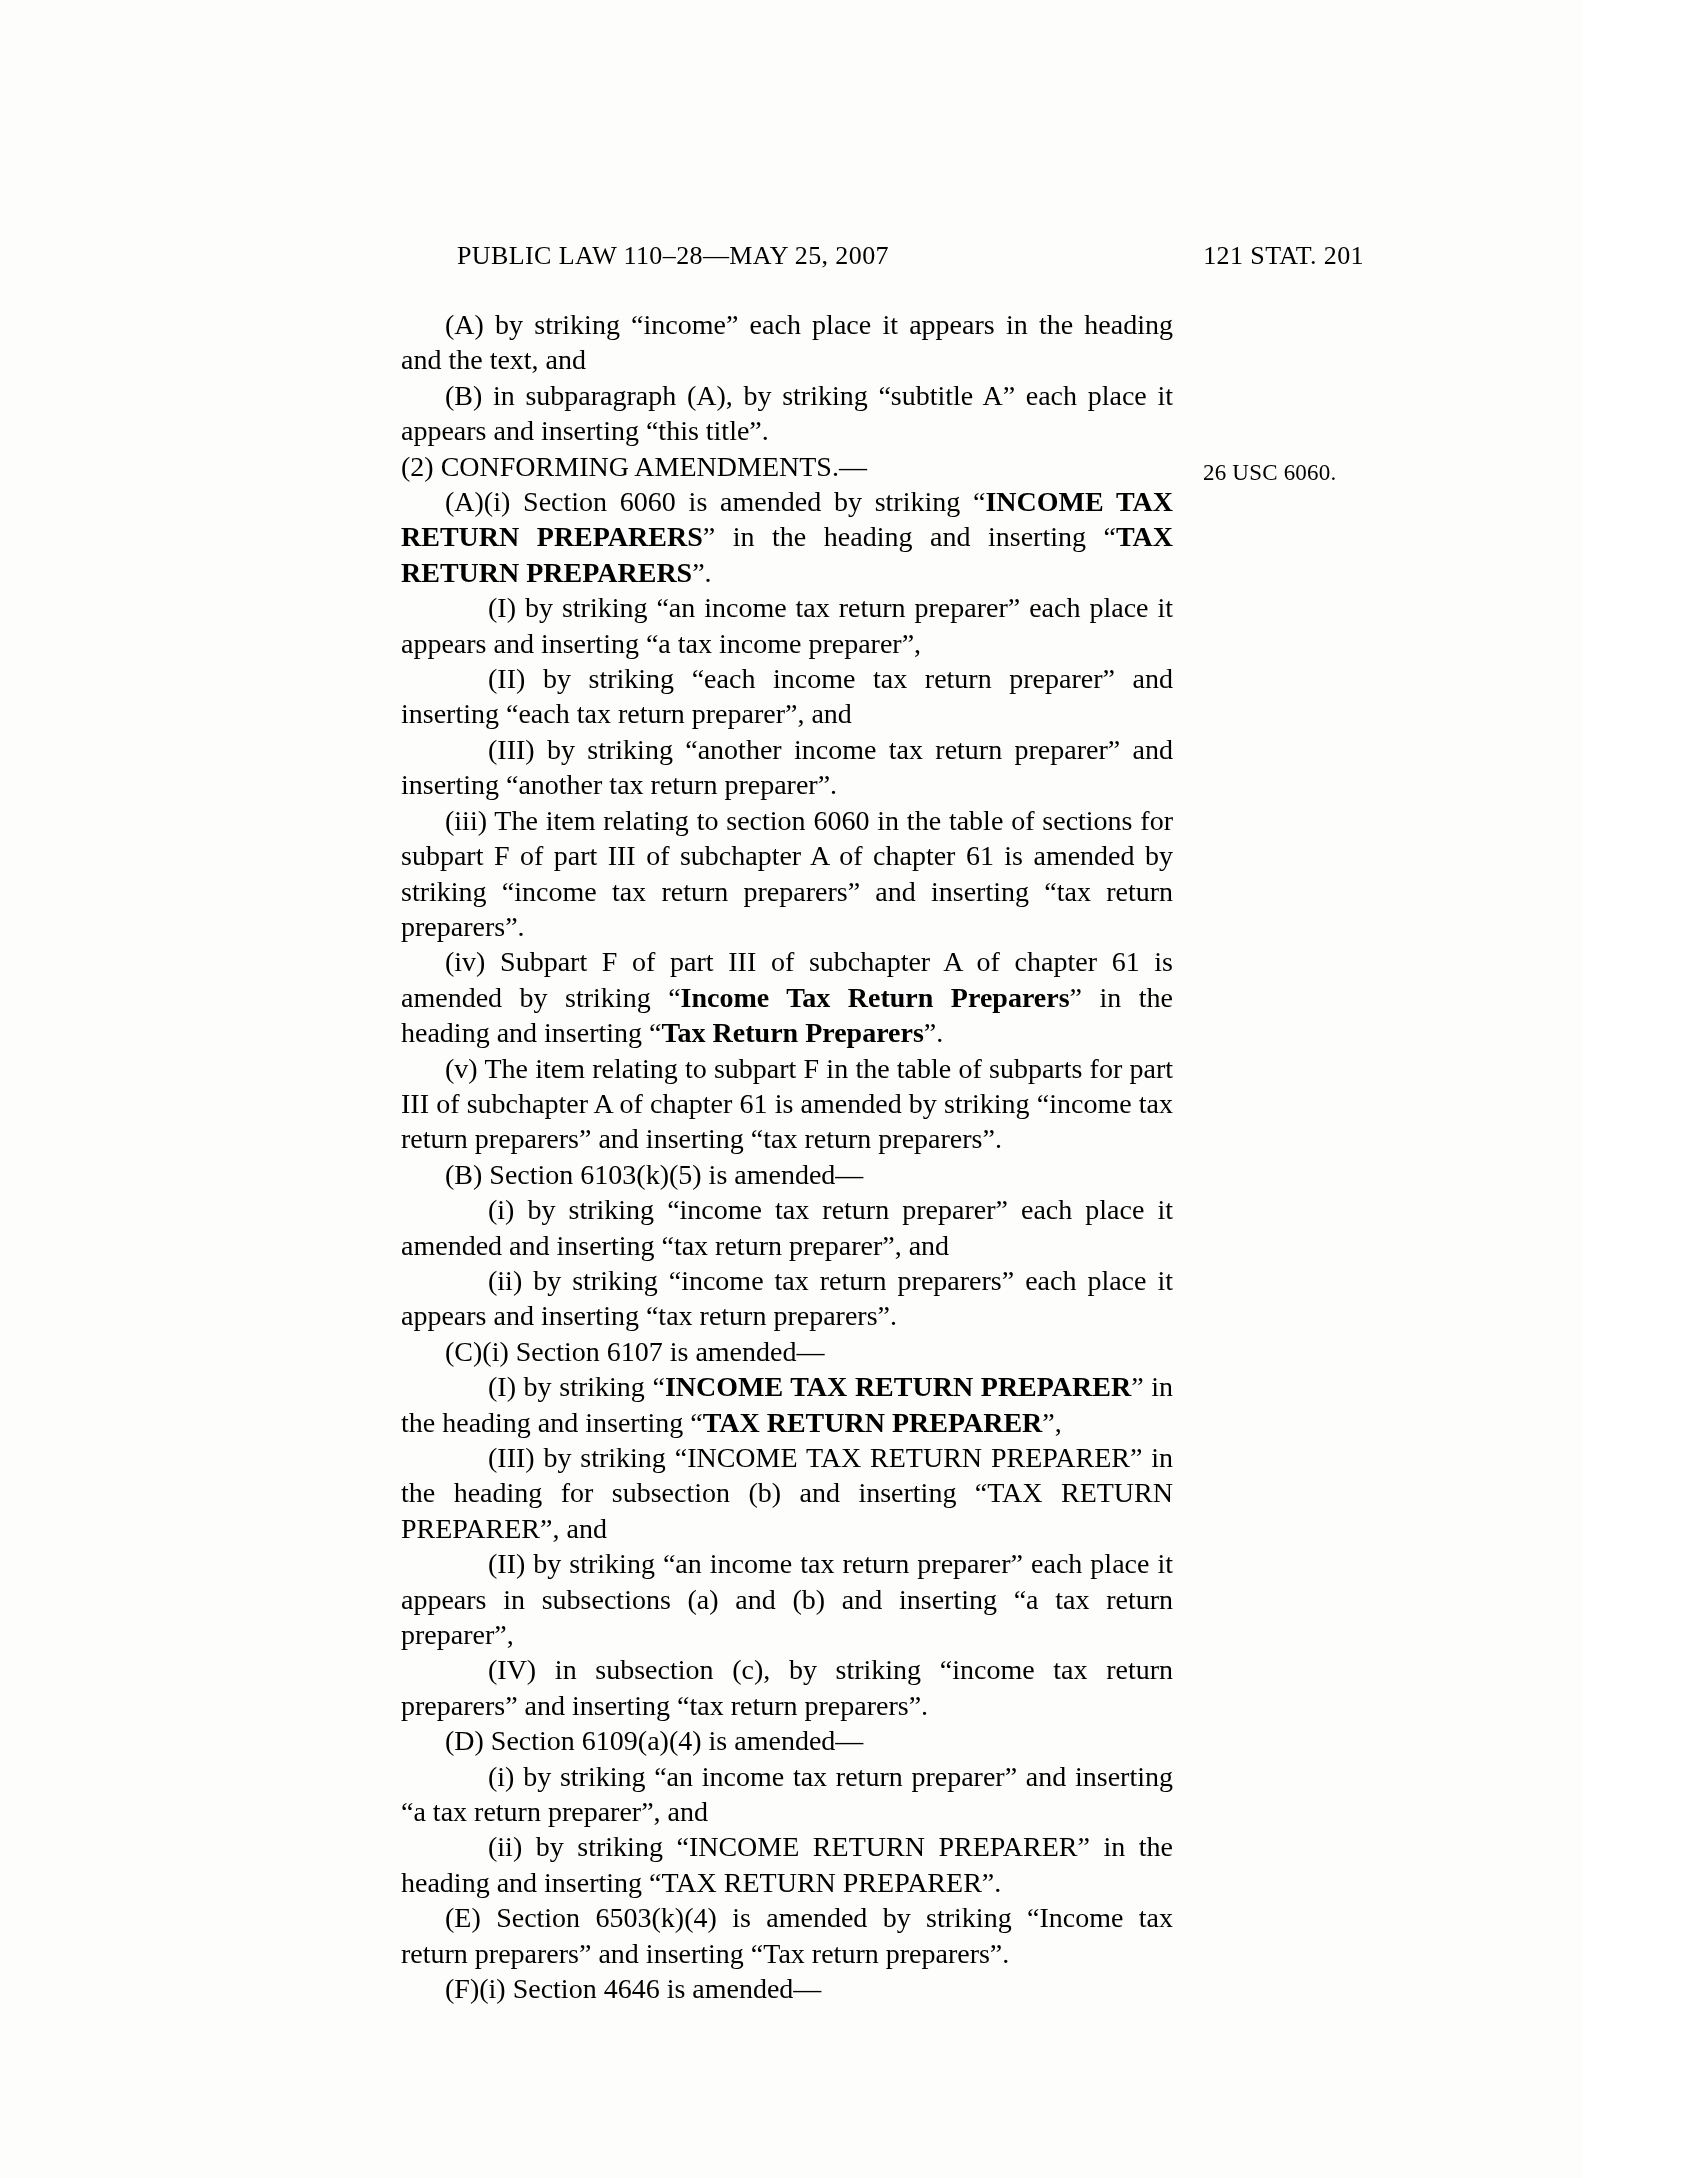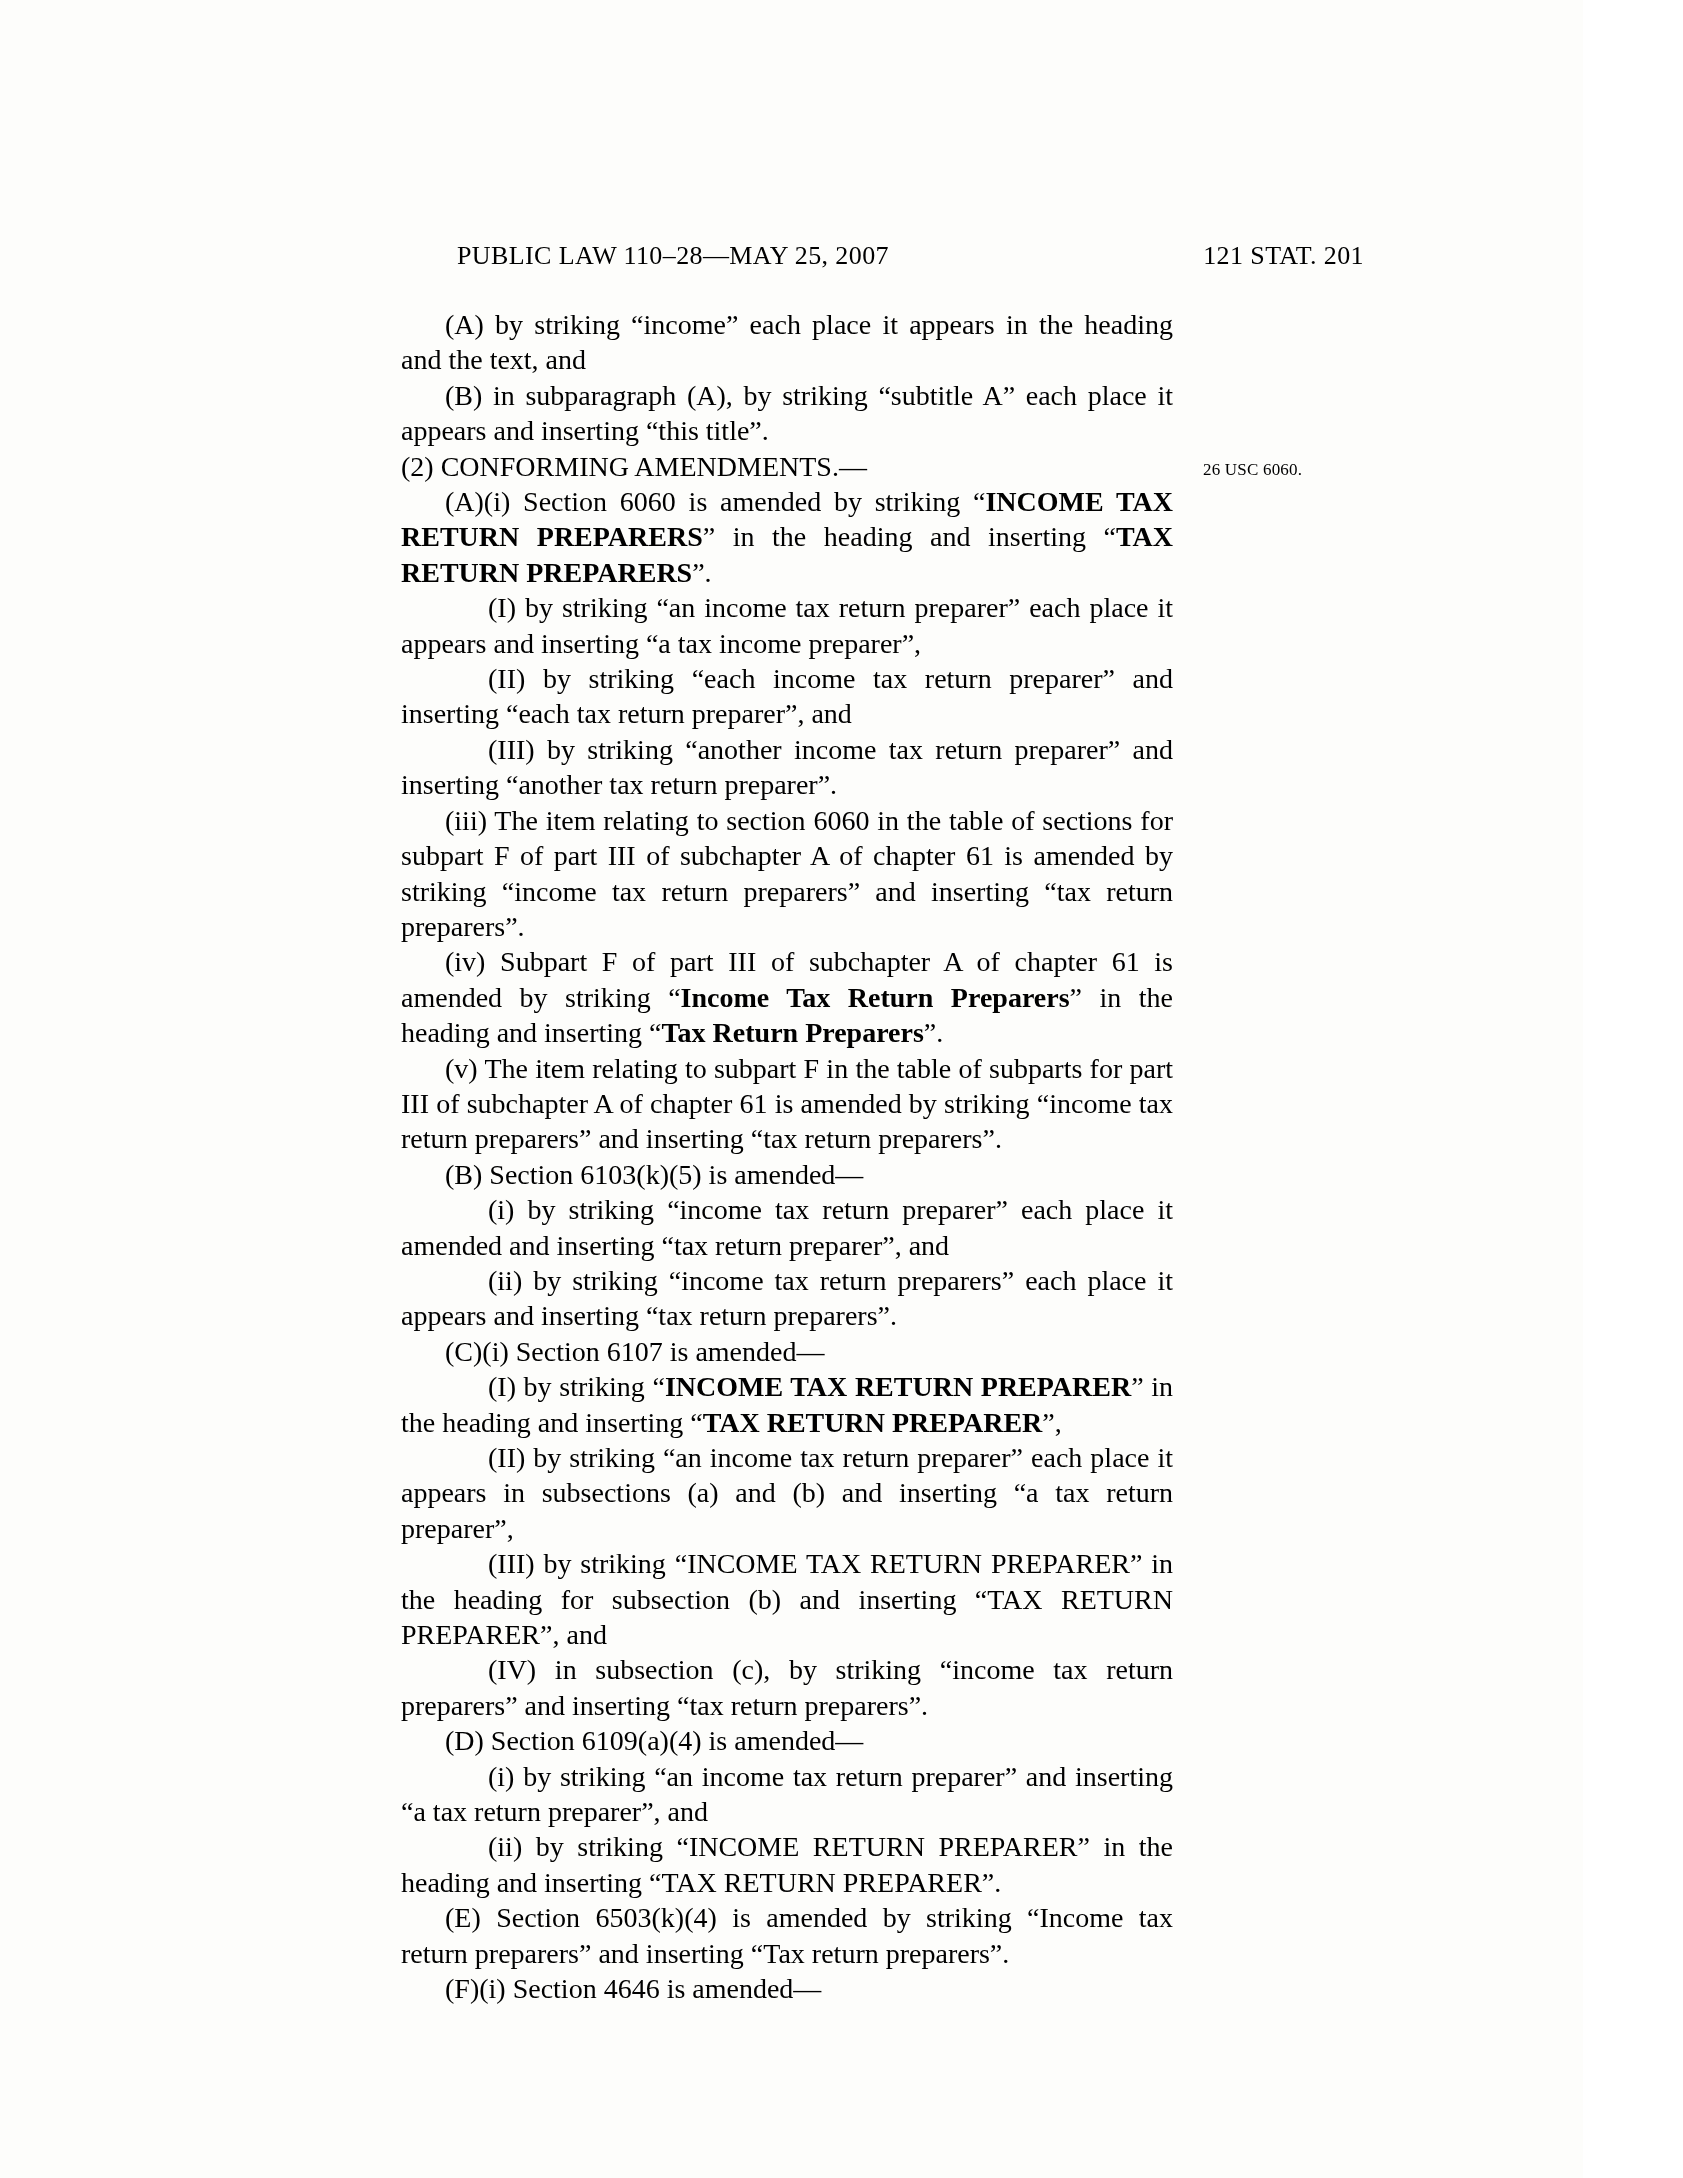--- a/index.html
+++ b/index.html
@@ -59,21 +59,21 @@
   .sc {
     font-variant: small-caps;
   }
   .scb {
     font-variant: small-caps;
     font-weight: bold;
   }
   .b { font-weight: bold; }
   .hang-note {
     position: absolute;
-    font-size: 17px;
+    font-size: 23px;
     white-space: nowrap;
     letter-spacing: 0.2px;
     font-family: Liberation Serif, serif;
   }
   .note-6060 {
     left: 1203px;
     top: 460px;
   }
 </style>
 </head>
@@ -97,22 +97,22 @@
       <p class="ind2">(II) by striking “each income tax return preparer” and inserting “each tax return preparer”, and</p>
       <p class="ind2">(III) by striking “another income tax return preparer” and inserting “another tax return preparer”.</p>
       <p class="ind1">(iii) The item relating to section 6060 in the table of sections for subpart F of part III of subchapter A of chapter 61 is amended by striking “income tax return preparers” and inserting “tax return preparers”.</p>
       <p class="ind1"><span>(iv) Subpart F of part III of subchapter A of chapter 61 is amended by striking “</span><span class="b">Income Tax Return Preparers</span><span>” in the heading and inserting “</span><span class="b">Tax Return Preparers</span><span>”.</span></p>
       <p class="ind1">(v) The item relating to subpart F in the table of subparts for part III of subchapter A of chapter 61 is amended by striking “income tax return preparers” and inserting “tax return preparers”.</p>
       <p class="ind1">(B) Section 6103(k)(5) is amended—</p>
       <p class="ind2">(i) by striking “income tax return preparer” each place it amended and inserting “tax return preparer”, and</p>
       <p class="ind2">(ii) by striking “income tax return preparers” each place it appears and inserting “tax return preparers”.</p>
       <p class="ind1">(C)(i) Section 6107 is amended—</p>
       <p class="ind2"><span>(I) by striking “</span><span class="scb">INCOME TAX RETURN PREPARER</span><span>” in the heading and inserting “</span><span class="scb">TAX RETURN PREPARER</span><span>”,</span></p>
+      <p class="ind2"><span>(III) by striking “</span><span class="sc">INCOME TAX RETURN PREPARER</span><span>” in the heading for subsection (b) and inserting “</span><span class="sc">TAX RETURN PREPARER</span><span>”, and</span></p>
       <p class="ind2">(II) by striking “an income tax return preparer” each place it appears in subsections (a) and (b) and inserting “a tax return preparer”,</p>
-      <p class="ind2"><span>(III) by striking “</span><span class="sc">INCOME TAX RETURN PREPARER</span><span>” in the heading for subsection (b) and inserting “</span><span class="sc">TAX RETURN PREPARER</span><span>”, and</span></p>
       <p class="ind2">(IV) in subsection (c), by striking “income tax return preparers” and inserting “tax return preparers”.</p>
       <p class="ind1">(D) Section 6109(a)(4) is amended—</p>
       <p class="ind2">(i) by striking “an income tax return preparer” and inserting “a tax return preparer”, and</p>
       <p class="ind2"><span>(ii) by striking “</span><span class="sc">INCOME RETURN PREPARER</span><span>” in the heading and inserting “</span><span class="sc">TAX RETURN PREPARER</span><span>”.</span></p>
       <p class="ind1">(E) Section 6503(k)(4) is amended by striking “Income tax return preparers” and inserting “Tax return preparers”.</p>
       <p class="ind1">(F)(i) Section 4646 is amended—</p>
     </div>
 
 </div>
 

